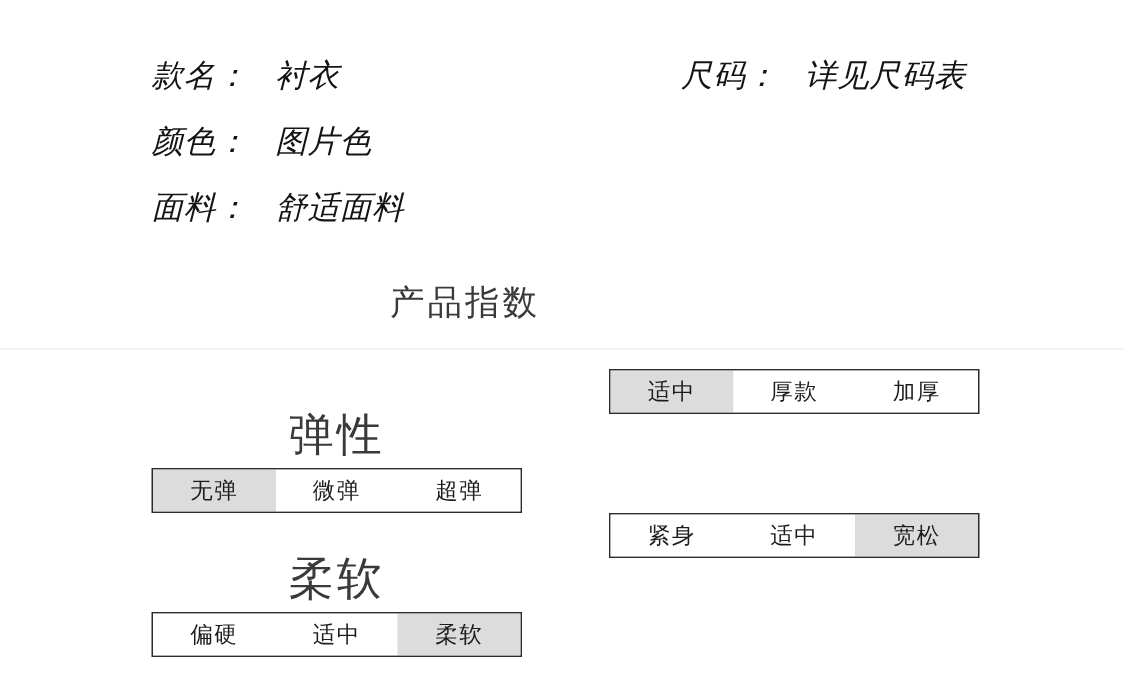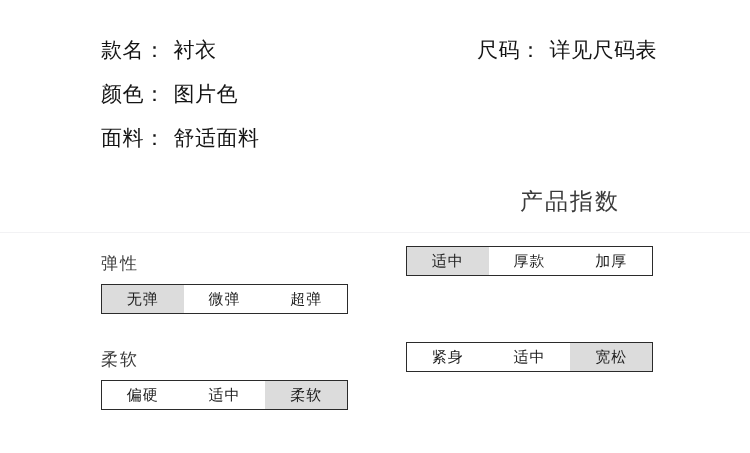--- a/index.html
+++ b/index.html
@@ -32,32 +32,32 @@
     line-height: 44px;
   }
   .spec-item {
     position: absolute;
     font-size: 21px;
     letter-spacing: 0.5px;
     white-space: nowrap;
     color: #141414;
   }
   .spec-item.col-left  { left: 101px; }
-  .spec-item.col-right { left: 477px; }
+  .spec-item.col-right { left: 454px; }
 
-  .spec-label, .spec-value { display: inline; }
-  .spec-value { margin-left: 8px; }
+  .spec-label, .spec-value { display: inline; font-style: italic; }
+  .spec-value { margin-left: 18px; }
 
   
   .index-heading {
     position: absolute;
     left: 0;
     top: 186px;
     width: 620px;
-    text-align: right;
+    text-align: center;
     font-size: 23px;
     letter-spacing: 2px;
     color: #3a3a3a;
   }
   .divider {
     position: absolute;
     left: 0;
     top: 232px;
     width: 750px;
     height: 1px;
@@ -76,25 +76,27 @@
     height: 96px;
   }
   .index-cell {
     position: absolute;
     top: 0;
   }
   .index-cell.left  { left: 101px;  width: 247px; }
   .index-cell.right { left: 406px;  width: 247px; }
 
   .index-title {
-    font-size: 17px;
+    text-align: center;
+    font-size: 30px;
     letter-spacing: 2px;
     color: #3a3a3a;
     height: 38px;
     line-height: 34px;
+    margin-top: 28px;
   }
 
   .scale-bar {
     display: flex;
     border: 1px solid #2b2b2b;
     background: #ffffff;
     height: 30px;
     box-sizing: border-box;
     overflow: hidden;
   }

